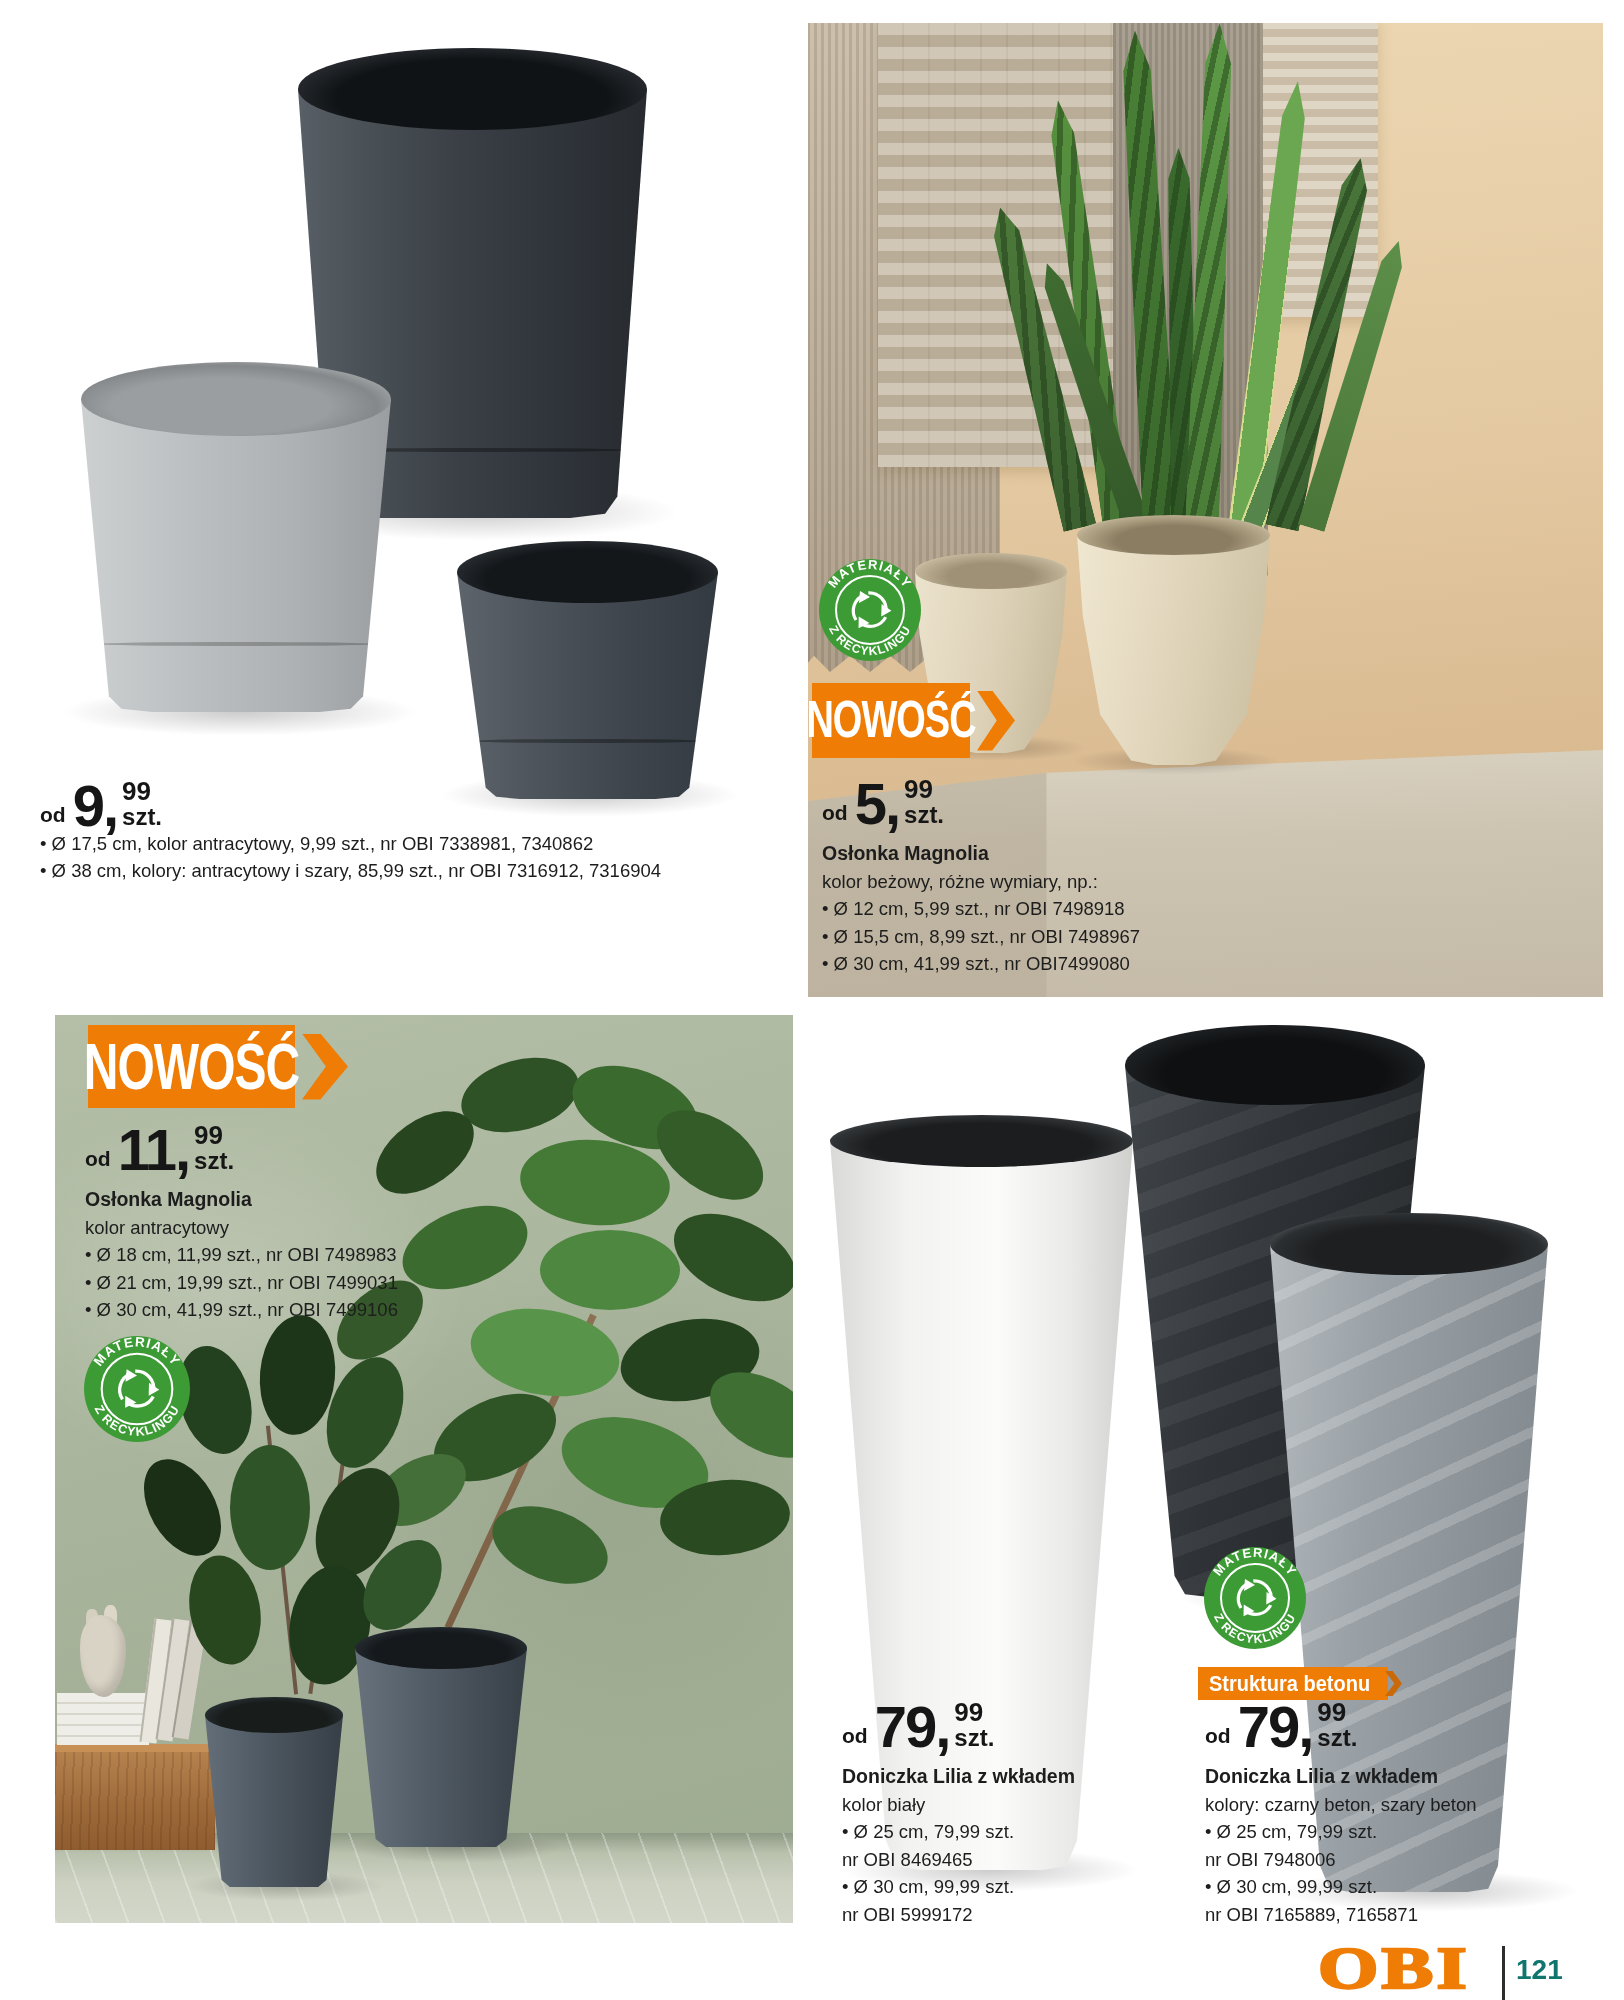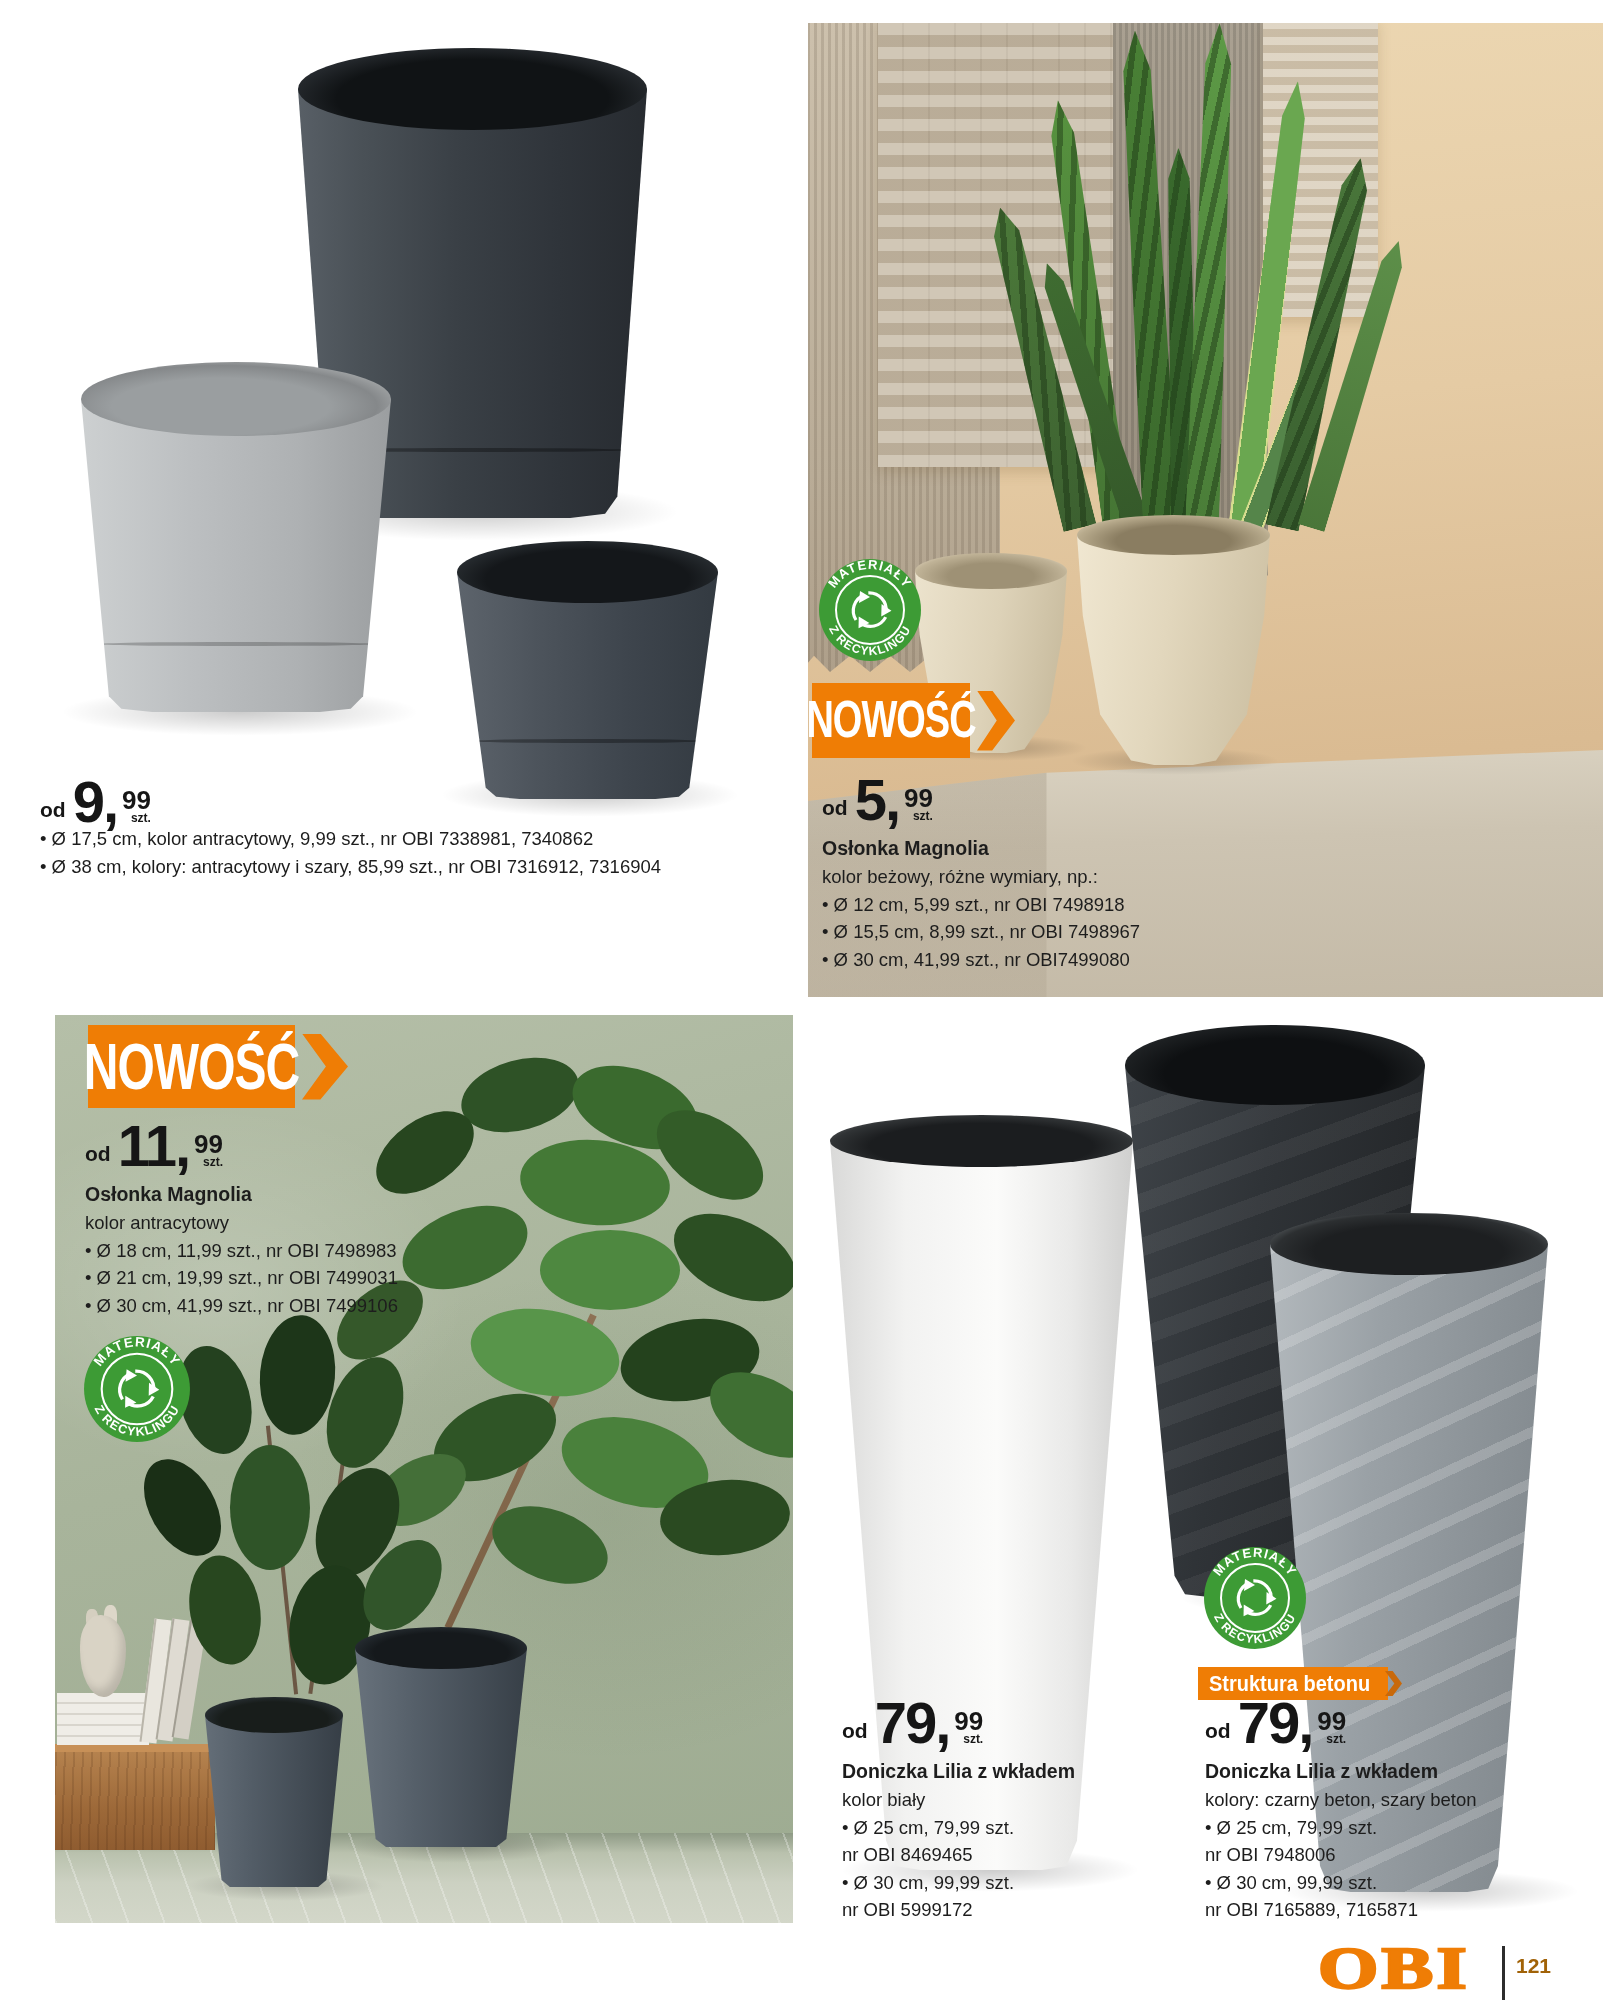--- a/index.html
+++ b/index.html
@@ -7,21 +7,21 @@
         font-family:"Liberation Sans",sans-serif;color:#1d1d1d;}
   .abs{position:absolute;}
 
   
   .ptext{position:absolute;}
   .price{display:flex;align-items:flex-end;color:#161616;}
   .price .od{font-weight:700;font-size:21px;line-height:1;margin-right:7px;padding-bottom:5px;}
   .price .big{font-weight:800;font-size:58px;line-height:.80;letter-spacing:-2px;}
   .price .stack{display:flex;flex-direction:column;margin-left:5px;}
   .price .sup{font-weight:800;font-size:26px;line-height:.95;}
-  .price .unit{font-weight:700;font-size:12px;line-height:1.08;text-align:right;}
+  .price .unit{font-weight:700;font-size:24px;line-height:1.08;}
   .ptitle{font-weight:700;font-size:19.5px;line-height:26px;margin-top:12px;margin-bottom:2px;}
   .pline{font-size:18.5px;line-height:27.5px;white-space:nowrap;}
 
   
   .nowosc{position:absolute;display:flex;align-items:center;}
   .nowosc-rect{height:100%;background:#EF7D05;display:flex;align-items:center;justify-content:center;}
   .nowosc-text{color:#fff;font-weight:800;white-space:nowrap;letter-spacing:-1px;
                transform:scaleY(1.35);}
   .nowosc-arrow{background:#EF7D05;margin-left:7px;
         clip-path:polygon(0 0,40% 0,100% 50%,40% 100%,0 100%,52% 50%);}
@@ -60,21 +60,21 @@
 
   .sleaf{position:absolute;bottom:0;transform-origin:50% 100%;
          clip-path:polygon(50% 0%,88% 8%,100% 100%,0% 100%,12% 8%);}
   .fleaf{position:absolute;border-radius:50%;}
   .rleaf{position:absolute;border-radius:50%;}
 
   .obi-logo{position:absolute;left:1318px;top:1938px;font-family:"Liberation Serif",serif;
         font-weight:700;font-size:74px;line-height:1;color:#EF7D05;letter-spacing:3px;
         -webkit-text-stroke:3px #EF7D05;transform:scale(1.05,.8);transform-origin:left top;}
   .pg-divider{position:absolute;left:1502px;top:1946px;width:3px;height:54px;background:#2d2d2d;}
-  .pg-num{position:absolute;left:1516px;top:1954px;font-weight:700;font-size:21px;color:#a16207;}
+  .pg-num{position:absolute;left:1516px;top:1954px;font-weight:700;font-size:28px;color:#0f766e;}
 </style>
 </head>
 <body>
 
 <div class="page">
 
   <div class="abs" style="left:19px;top:18px;width:12px;height:13px;">
     <div style="height:4px;background:#8a94aa;"></div>
     <div style="height:4px;background:#b07b95;margin-top:1px;"></div>
     <div style="height:3px;background:#1a1a1a;margin-top:1px;"></div>

